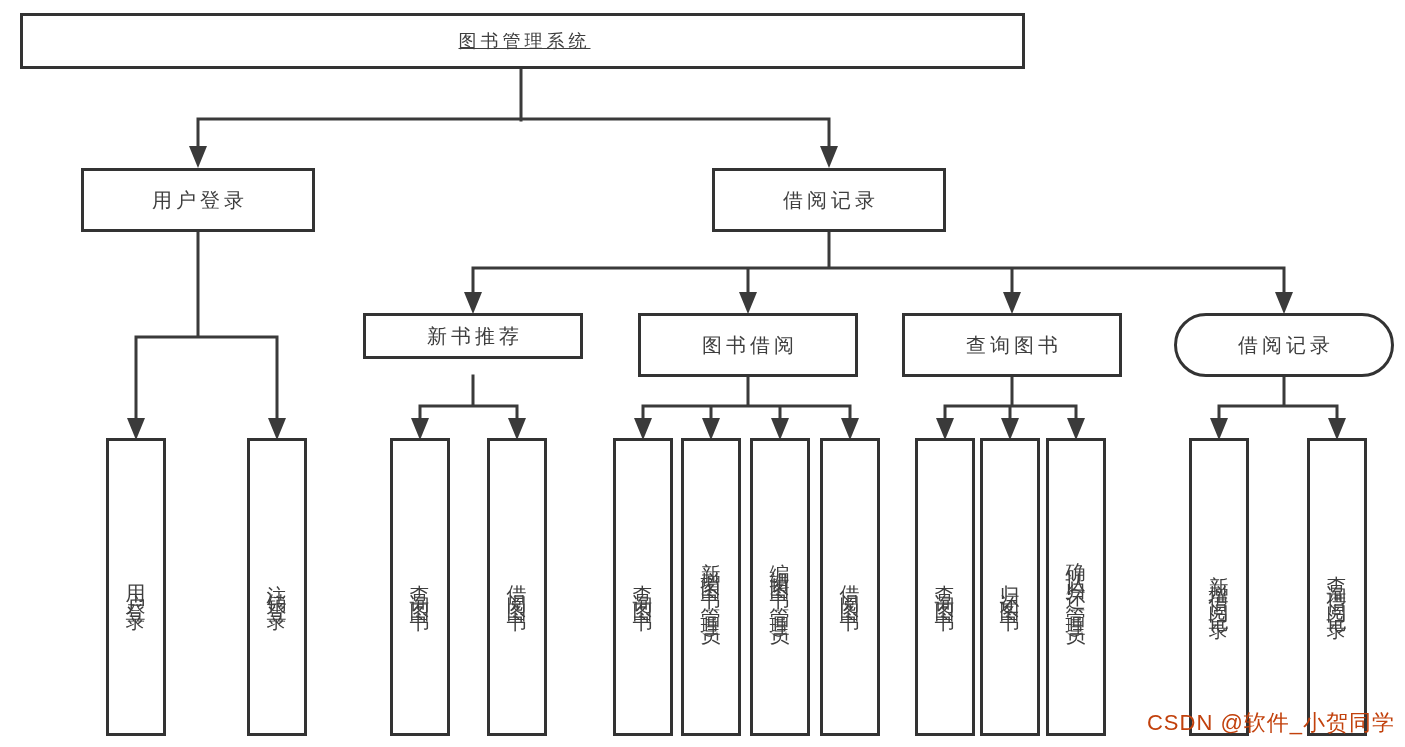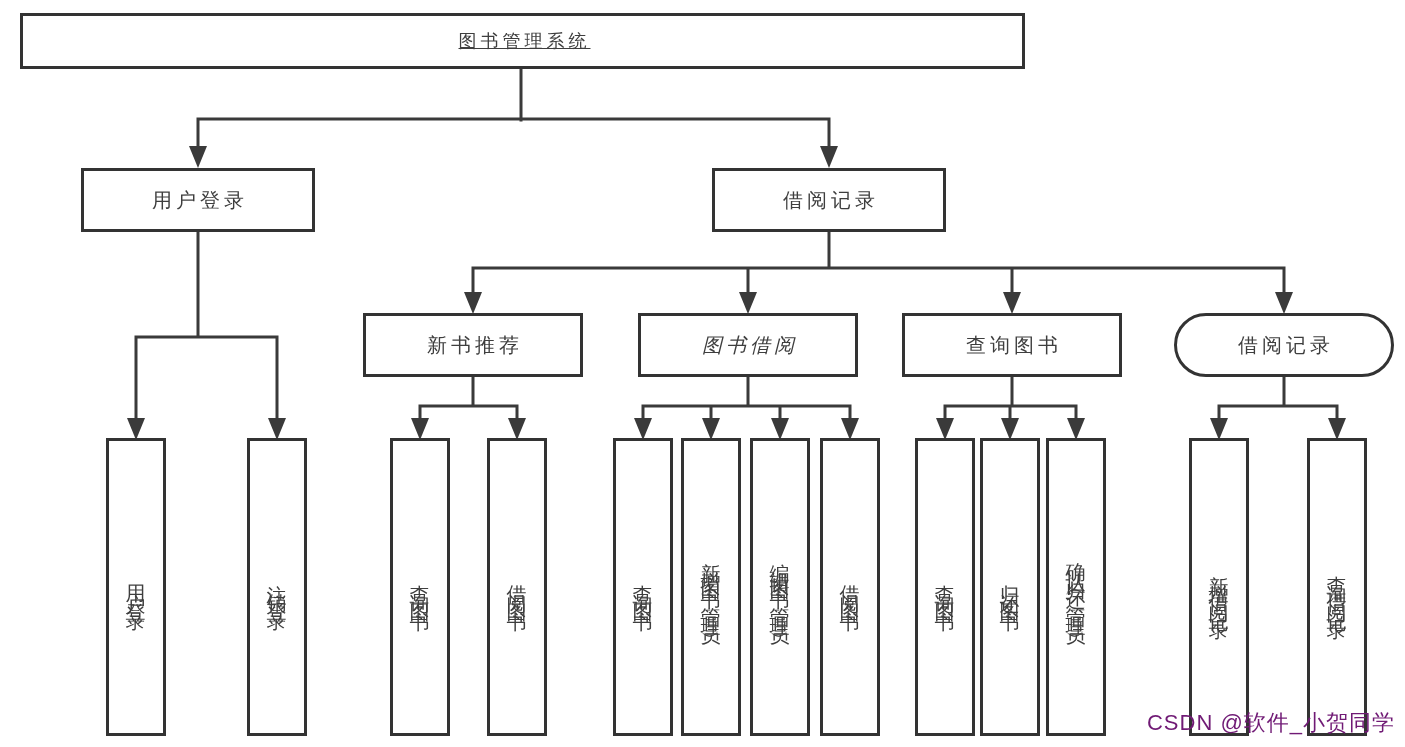--- a/index.html
+++ b/index.html
@@ -44,21 +44,21 @@
     font-size: 20px;
     line-height: 1.1;
     letter-spacing: 9px;
     white-space: nowrap;
   }
   .watermark {
     position: absolute;
     top: 708px;
     right: 10px;
     font-size: 22px;
-    color: #701a75;
+    color: #c2410c;
     letter-spacing: 1px;
     z-index: 5;
     white-space: nowrap;
   }
 </style>
 </head>
 <body>
 
 <div class="canvas">
 
@@ -106,24 +106,24 @@
     <span>图书管理系统</span>
   </div>
 
   <div class="node h" style="left:81px; top:168px; width:234px; height:64px;">
     <span>用户登录</span>
   </div>
   <div class="node h" style="left:712px; top:168px; width:234px; height:64px;">
     <span>借阅记录</span>
   </div>
 
-  <div class="node h" style="left:363px; top:313px; width:220px; height:64px;">
+  <div class="node h" style="left:363px; top:313px; width:220px; height:46px;">
     <span>新书推荐</span>
   </div>
-  <div class="node h" style="left:638px; top:313px; width:220px; height:64px;font-style:italic;">
+  <div class="node h" style="left:638px; top:313px; width:220px; height:64px;">
     <span>图书借阅</span>
   </div>
   <div class="node h" style="left:902px; top:313px; width:220px; height:64px;">
     <span>查询图书</span>
   </div>
   <div class="node h" style="left:1174px; top:313px; width:220px; height:64px;border-radius:32px;">
     <span>借阅记录</span>
   </div>
 
   <div class="node v" style="left:106px; top:438px; width:60px; height:298px;">

